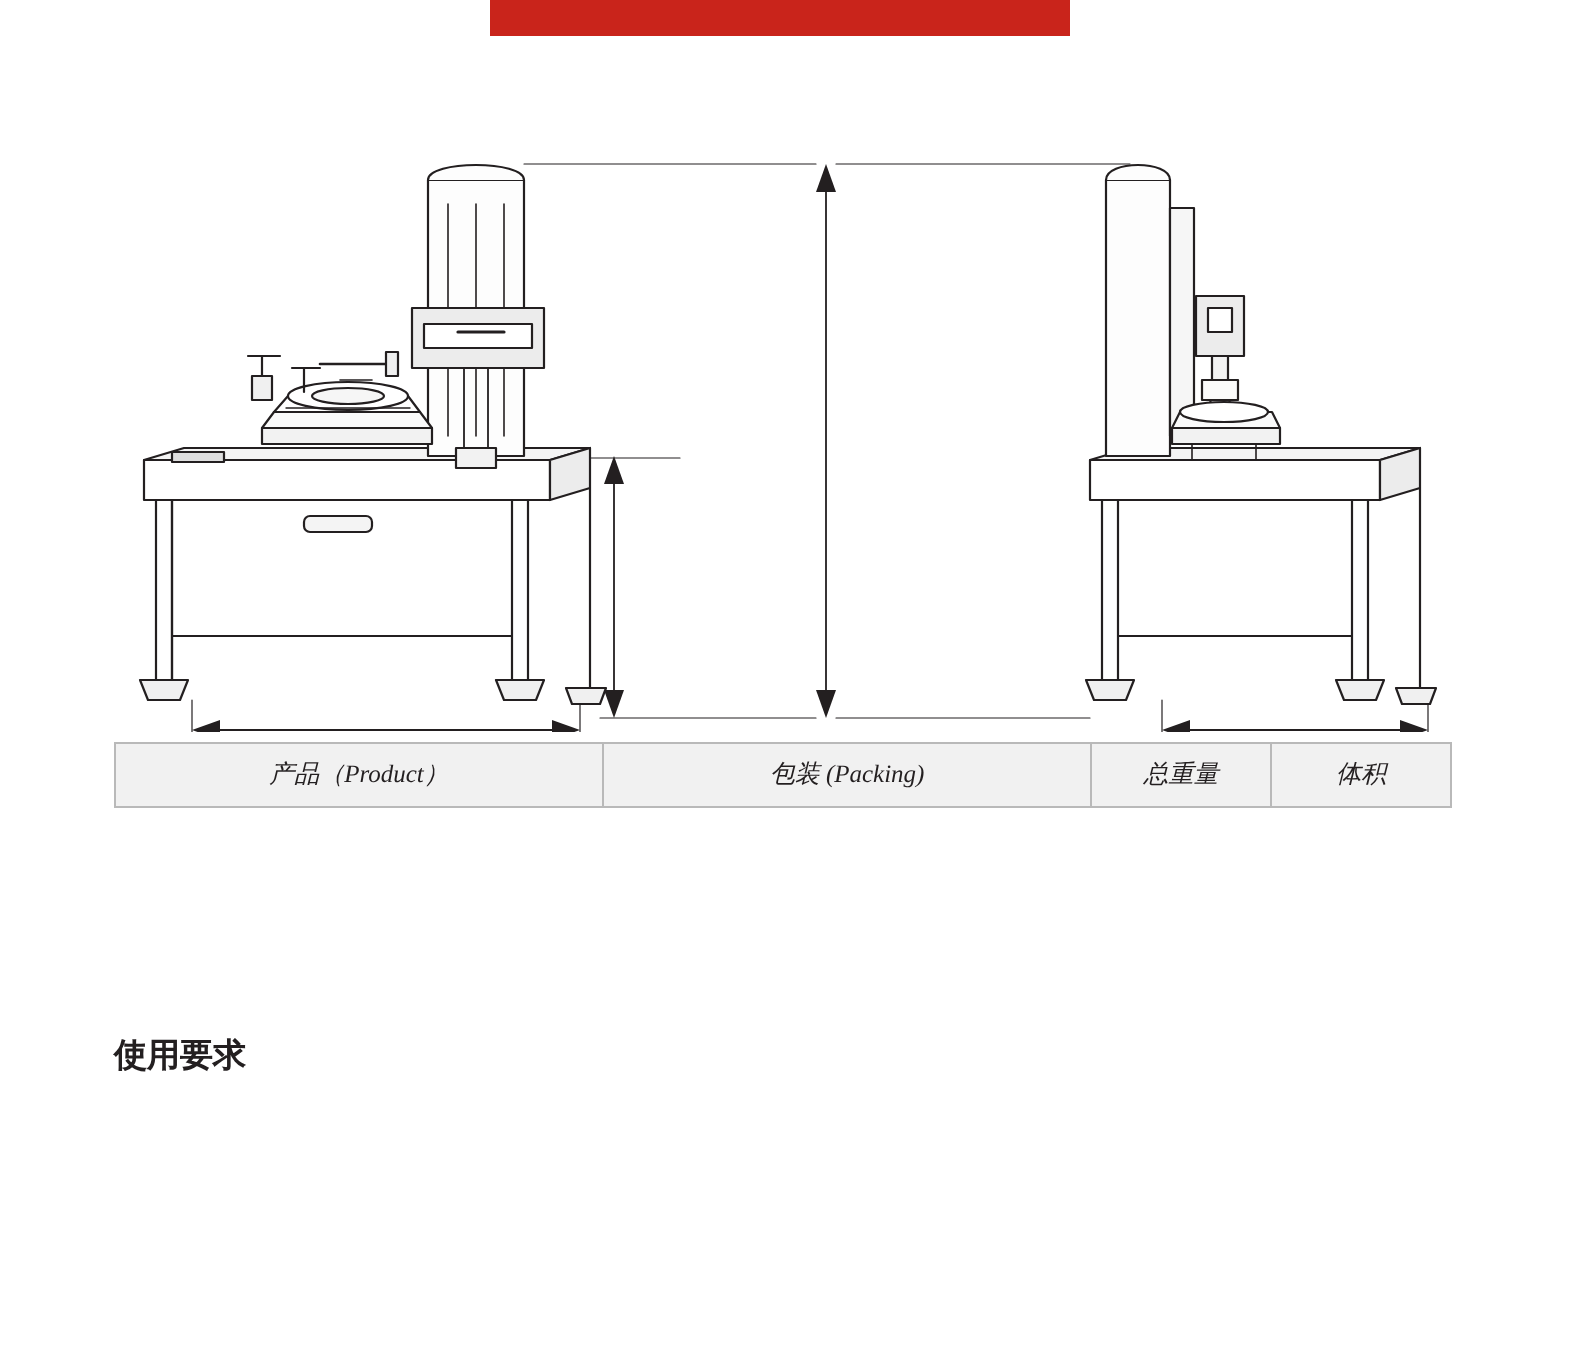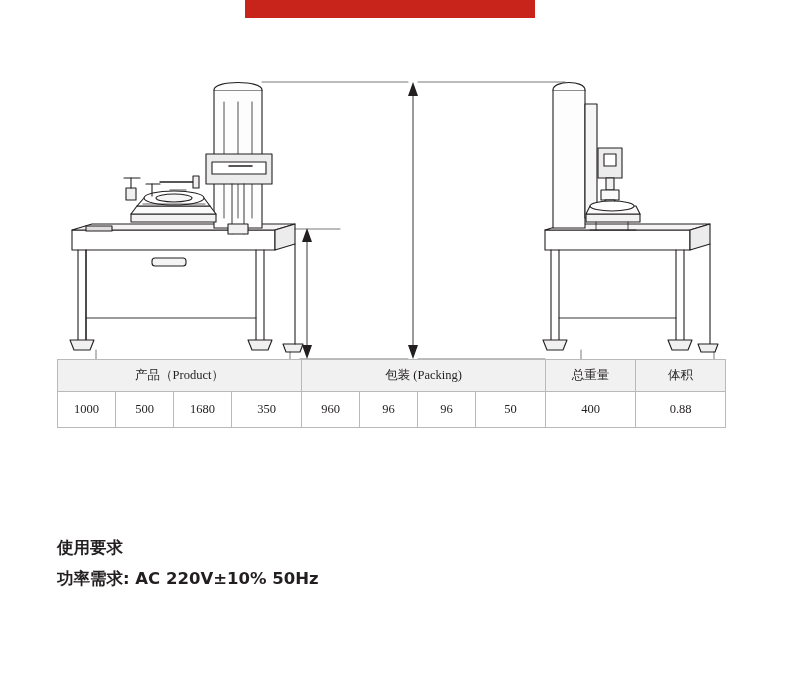--- a/index.html
+++ b/index.html
@@ -33,24 +33,25 @@
     left: 0;
     top: 18px;
     width: 791px;
     height: 348px;
   }
 
   
   #spec-table {
     position: absolute;
     left: 57px;
-    top: 359px;
+    top: 371px;
     width: 668px;
     border-collapse: collapse;
     table-layout: fixed;
+    font-style: italic;
   }
   #spec-table td {
     border: 1px solid #b9b9b9;
     text-align: center;
     font-family: "Liberation Serif", serif;
     font-size: 12.5px;
     color: #231f20;
     height: 30px;
     padding: 0;
   }
@@ -67,21 +68,20 @@
     height: 36px;
   }
   .cn { font-family: "DejaVu Sans", "Liberation Sans", sans-serif; font-size: 12.5px; }
 
   
   #requirements {
     position: absolute;
     left: 57px;
     top: 512px;
     width: 700px;
-    margin-top: 20px;
   }
   #requirements .line {
     font-family: "DejaVu Sans", "Liberation Sans", sans-serif;
     font-weight: bold;
     font-size: 16.5px;
     color: #231f20;
     line-height: 31px;
     white-space: nowrap;
   }
 </style>
@@ -222,31 +222,18 @@
     <col style="width:90px">
       <col style="width:90px">
   </colgroup>
   <tbody>
     <tr class="head-row">
       <td colspan="4" class="cn">产品（Product）</td>
       <td colspan="4" class="cn">包装 (Packing)</td>
       <td class="cn">总重量</td>
       <td class="cn">体积</td>
     </tr>
-    <tr class="value-row">
-      <td>1000</td>
-      <td>500</td>
-      <td>1680</td>
-      <td>350</td>
-      <td>960</td>
-      <td>96</td>
-      <td>96</td>
-      <td>50</td>
-      <td>400</td>
-      <td>0.88</td>
-    </tr>
   </tbody>
 </table>
 
 <div id="requirements">
   <div class="line">使用要求</div>
-  <div class="line">功率需求: AC 220V±10%  50Hz</div>
 </div>
 
 </body></html>

